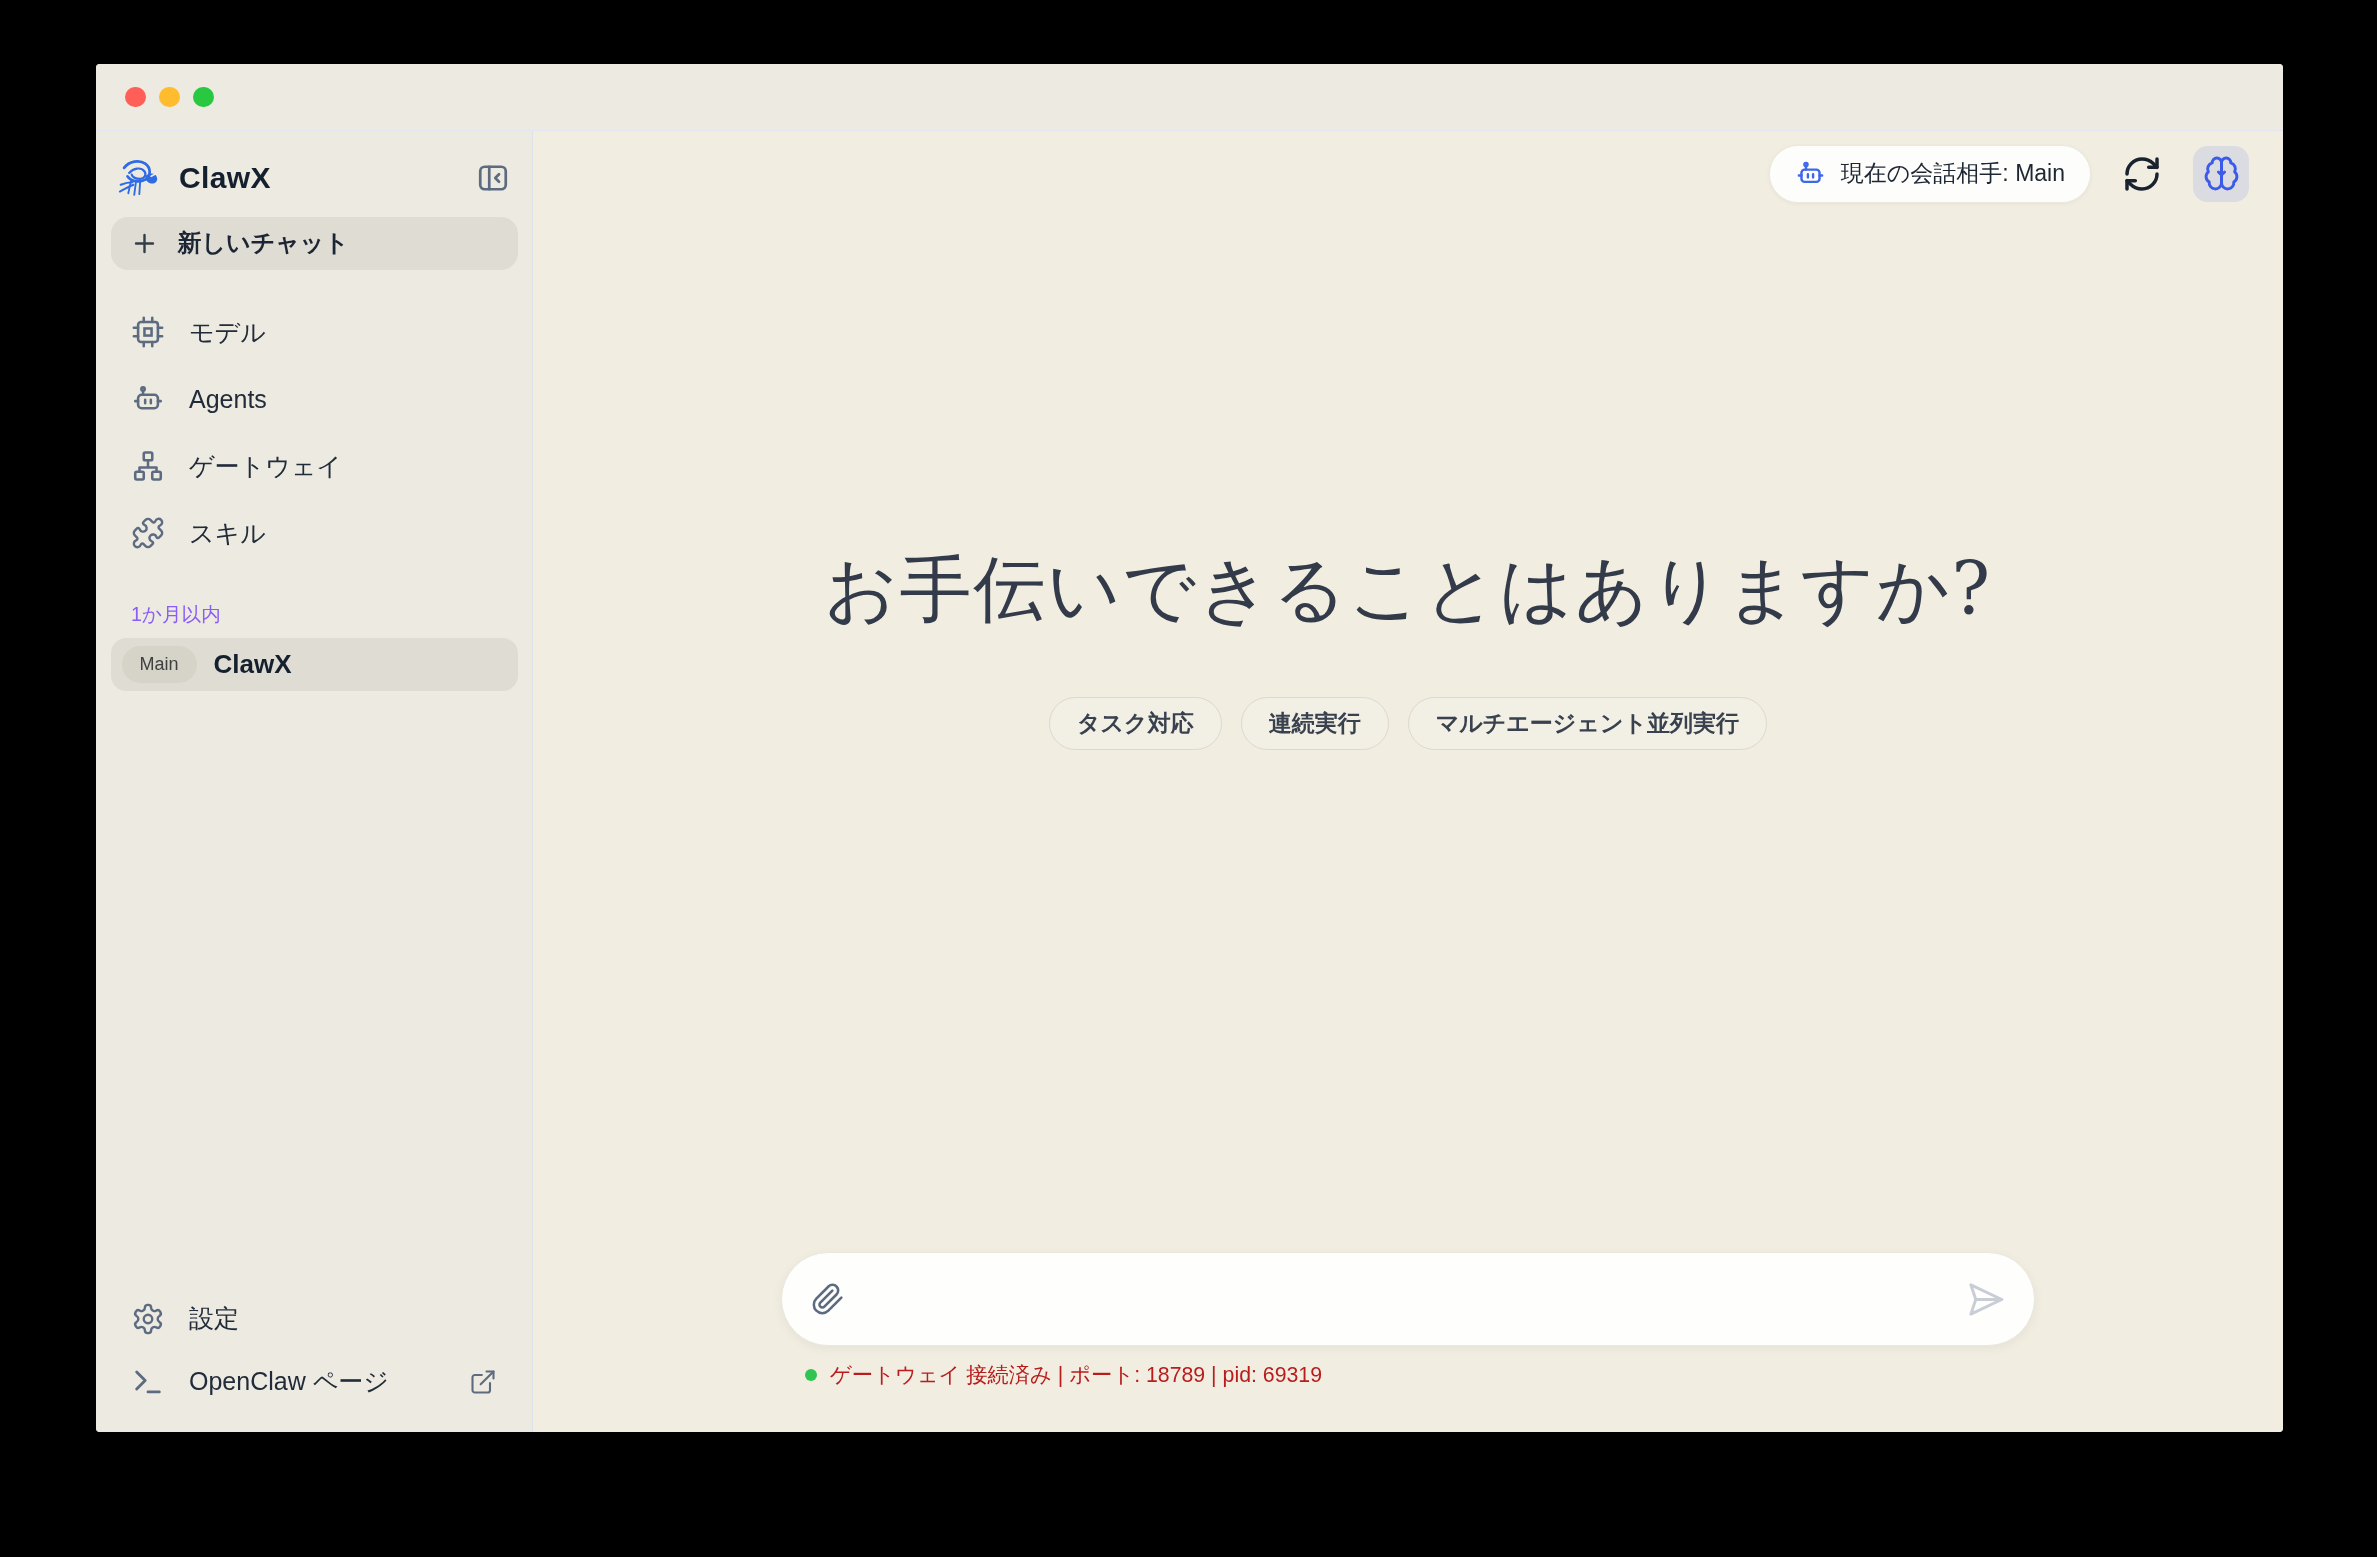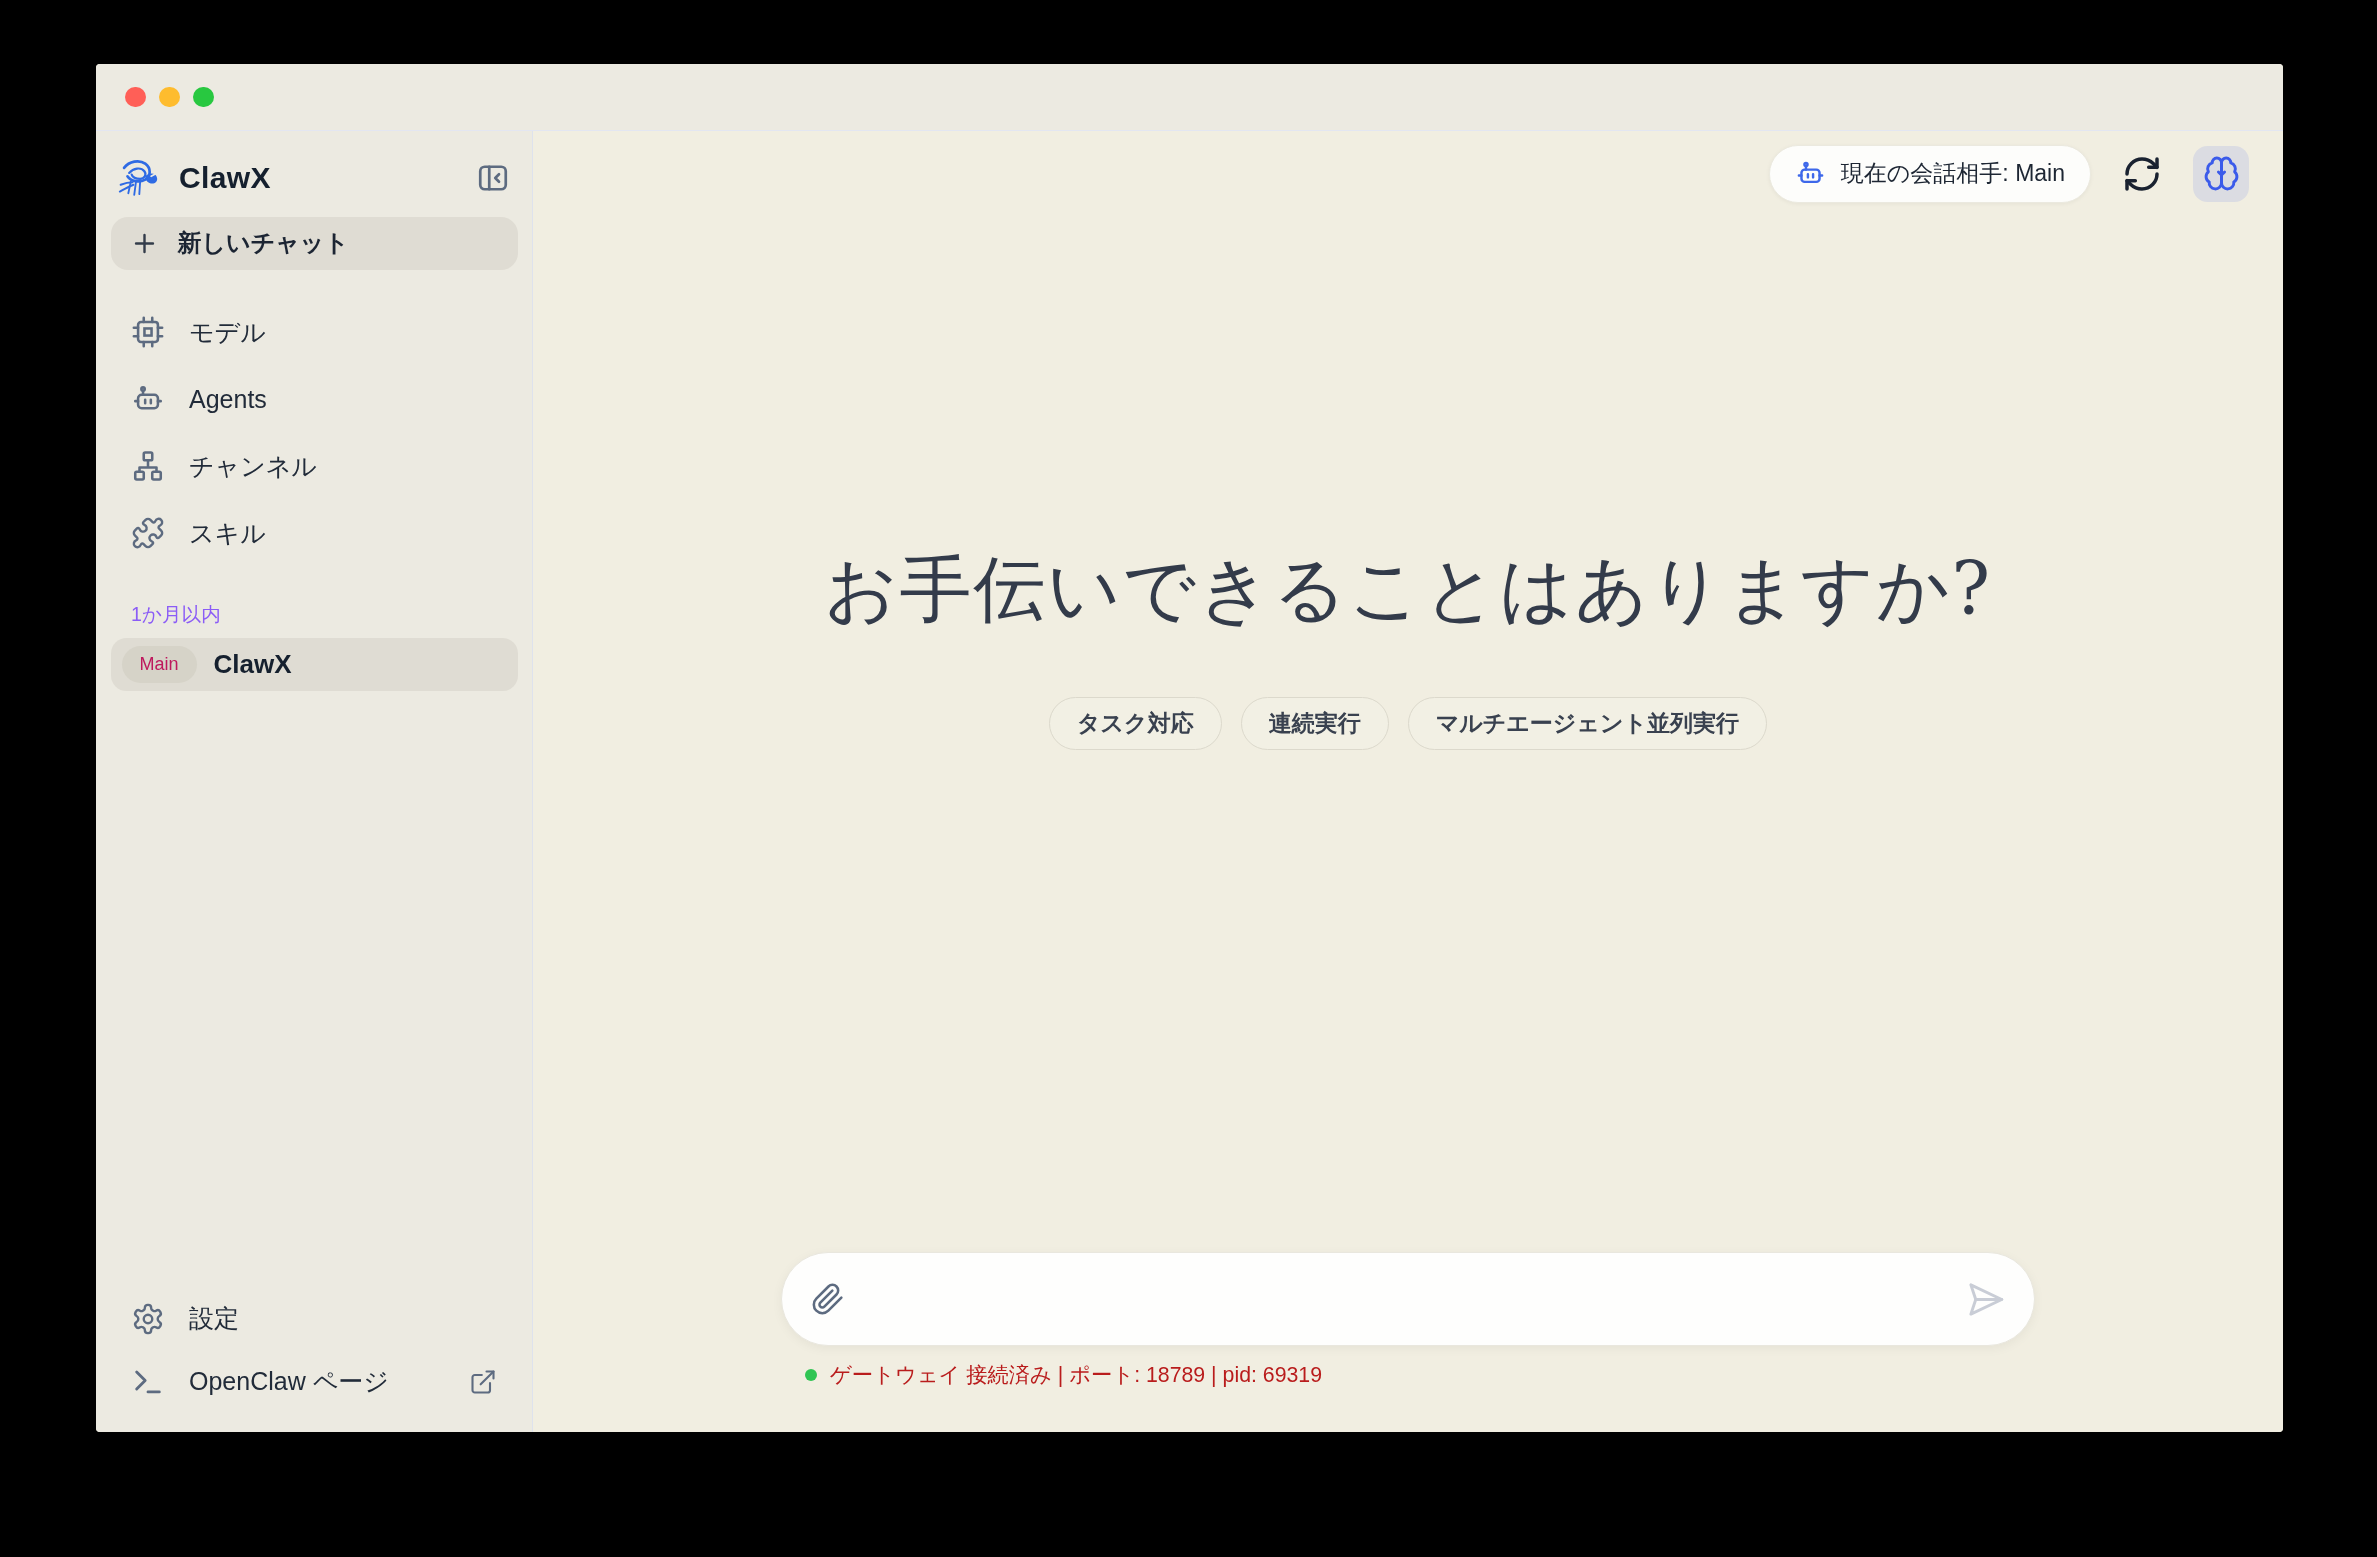--- a/index.html
+++ b/index.html
@@ -42,21 +42,21 @@
   .nav-item {
     height:67px; display:flex; align-items:center; gap:24px; padding:0 20.5px;
     font-size:25px; font-weight:500; color:#212B39; border-radius:15.4px; cursor:pointer;
   }
   .nav-item svg { width:34px; height:34px; color:#5D6B80; flex:none; }
   .section-label { margin:34px 0 10.2px; padding:0 20.5px; font-size:19.6px; color:#8b5cf6; }
   .chat-item {
     height:53px; background:#DFDCD3; border-radius:15.4px; cursor:pointer;
     display:flex; align-items:center; padding:0 11px; gap:17px;
   }
-  .chat-badge { background:#D6D3C8; border-radius:853px; padding:7.7px 18px; font-size:18px; color:#be185d; }
+  .chat-badge { background:#D6D3C8; border-radius:853px; padding:7.7px 18px; font-size:18px; color:#404040; }
   .chat-title { font-size:26px; font-weight:700; color:#15202E; }
   .side-spacer { flex:1; }
   .footer-item {
     height:63px; display:flex; align-items:center; gap:24px; padding:0 20.5px;
     font-size:25px; font-weight:500; color:#212B39; border-radius:15.4px; cursor:pointer;
   }
   .footer-item svg { width:34px; height:34px; color:#5D6B80; flex:none; }
   .ext-icon { margin-left:auto; color:#9AA2AE; }
   .footer-item .ext-icon { width:28px; height:28px; }
   
@@ -171,21 +171,21 @@
             </svg>
             <span>Agents</span>
           </div>
           <div class="nav-item">
             <svg viewBox="0 0 24 24" fill="none" stroke="currentColor" stroke-width="1.8" stroke-linecap="round" stroke-linejoin="round">
               <rect x="9" y="2.5" width="6" height="5.5" rx="1"></rect>
               <rect x="3" y="16" width="6" height="5.5" rx="1"></rect>
               <rect x="15" y="16" width="6" height="5.5" rx="1"></rect>
               <path d="M12 8v5M6 16v-3h12v3"></path>
             </svg>
-            <span>チャンネル</span>
+            <span>ゲートウェイ</span>
           </div>
           <div class="nav-item">
             <svg viewBox="0 0 24 24" fill="none" stroke="currentColor" stroke-width="1.7" stroke-linecap="round" stroke-linejoin="round">
               <path d="M19.439 7.85c-.049.322.059.648.289.878l1.568 1.568c.47.47.706 1.087.706 1.704s-.235 1.233-.706 1.704l-1.611 1.611a.98.98 0 0 1-.837.276c-.47-.07-.802-.48-.968-.925a2.501 2.501 0 1 0-3.214 3.214c.446.166.855.497.925.968a.979.979 0 0 1-.276.837l-1.61 1.61a2.404 2.404 0 0 1-1.705.707 2.402 2.402 0 0 1-1.704-.706l-1.568-1.568a1.026 1.026 0 0 0-.877-.29c-.493.074-.84.504-1.02.968a2.5 2.5 0 1 1-3.237-3.237c.464-.18.894-.527.967-1.02a1.026 1.026 0 0 0-.289-.877l-1.568-1.568A2.402 2.402 0 0 1 1.998 12c0-.617.236-1.234.706-1.704L4.23 8.77c.24-.24.581-.353.917-.303.515.077.877.528 1.073 1.01a2.5 2.5 0 1 0 3.259-3.259c-.482-.196-.933-.558-1.01-1.073-.05-.336.062-.676.303-.917l1.525-1.525A2.402 2.402 0 0 1 12 1.998c.617 0 1.234.236 1.704.706l1.568 1.568c.23.23.556.338.877.29.493-.074.84-.504 1.02-.968a2.5 2.5 0 1 1 3.237 3.237c-.464.18-.894.527-.967 1.02Z"></path>
             </svg>
             <span>スキル</span>
           </div>
         </nav>
 
         <div class="section-label">1か月以内</div>

